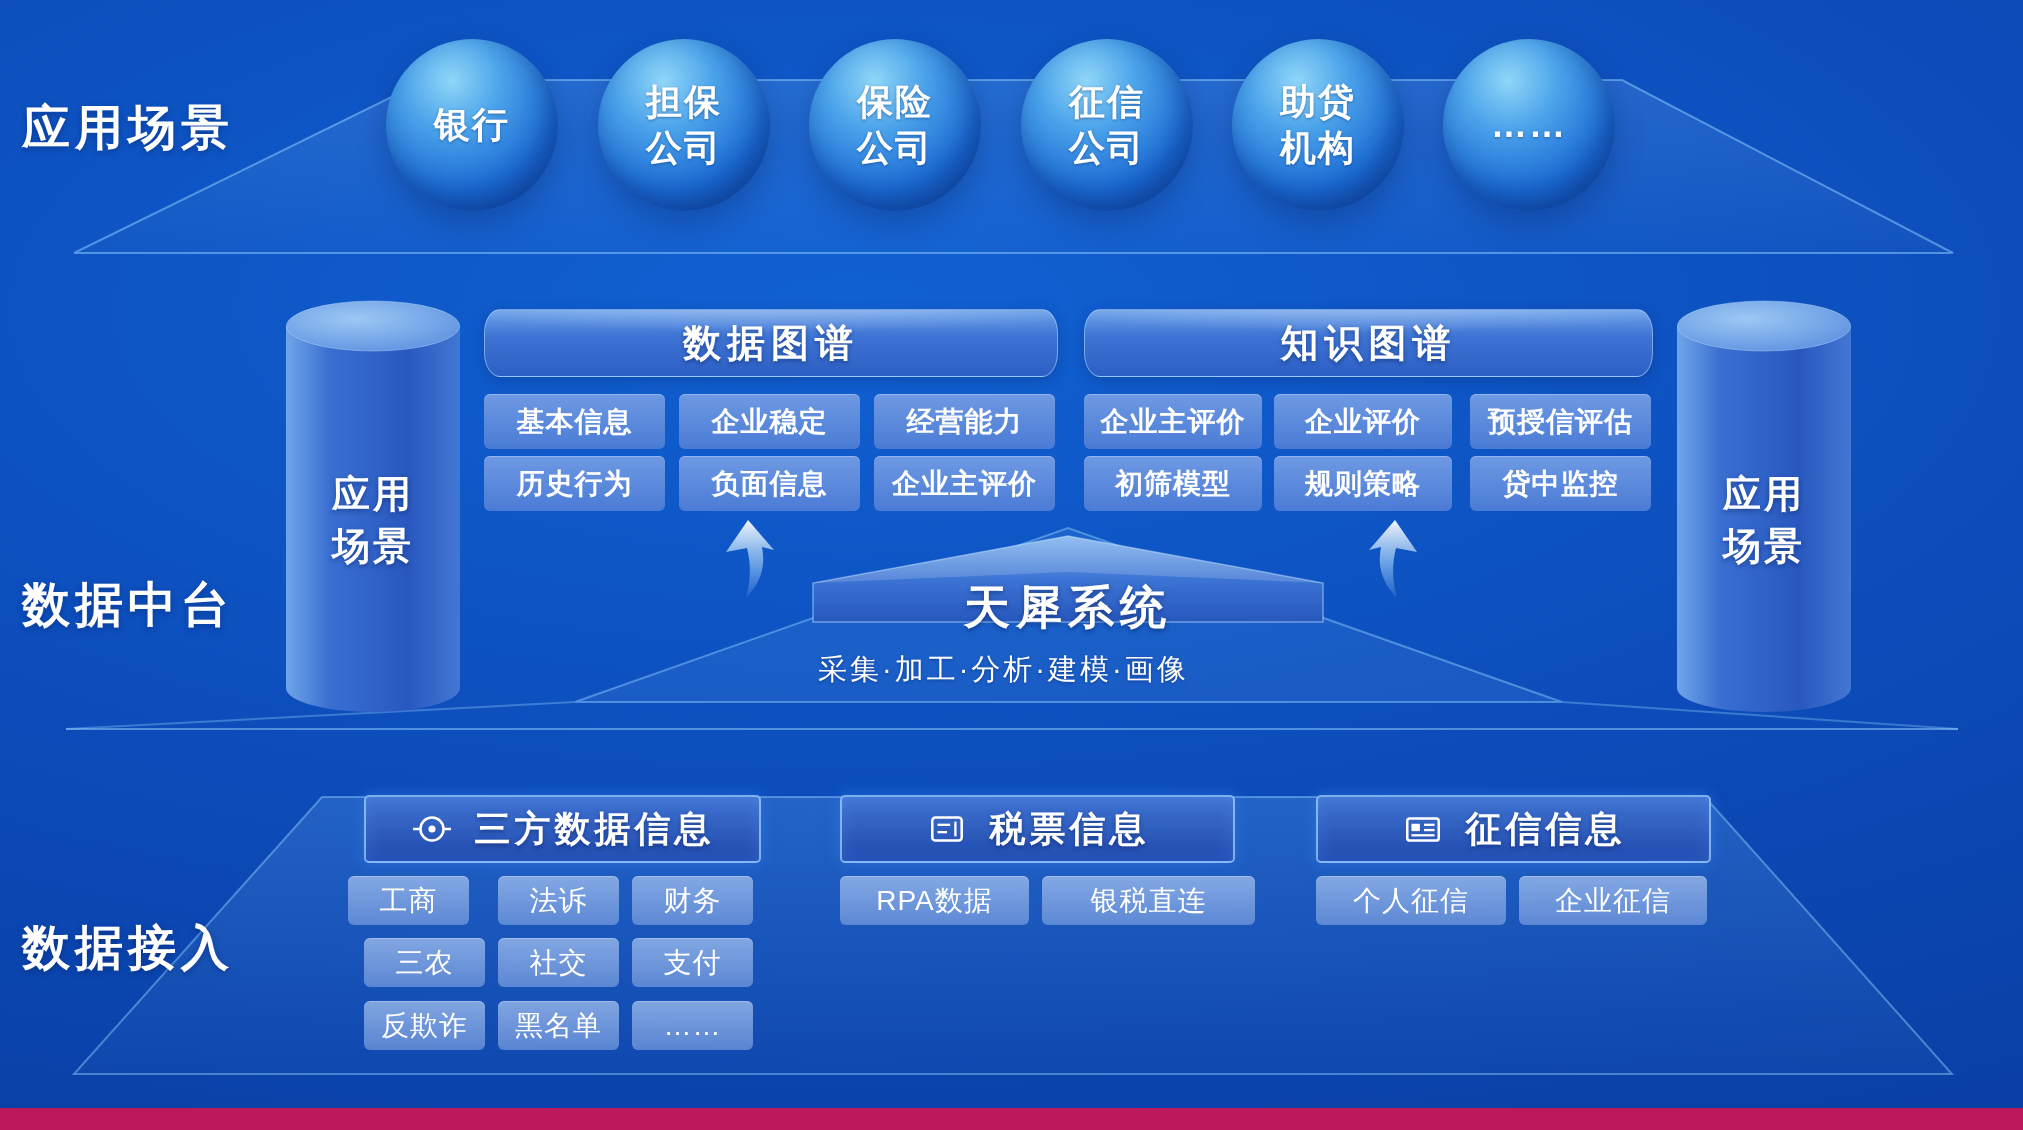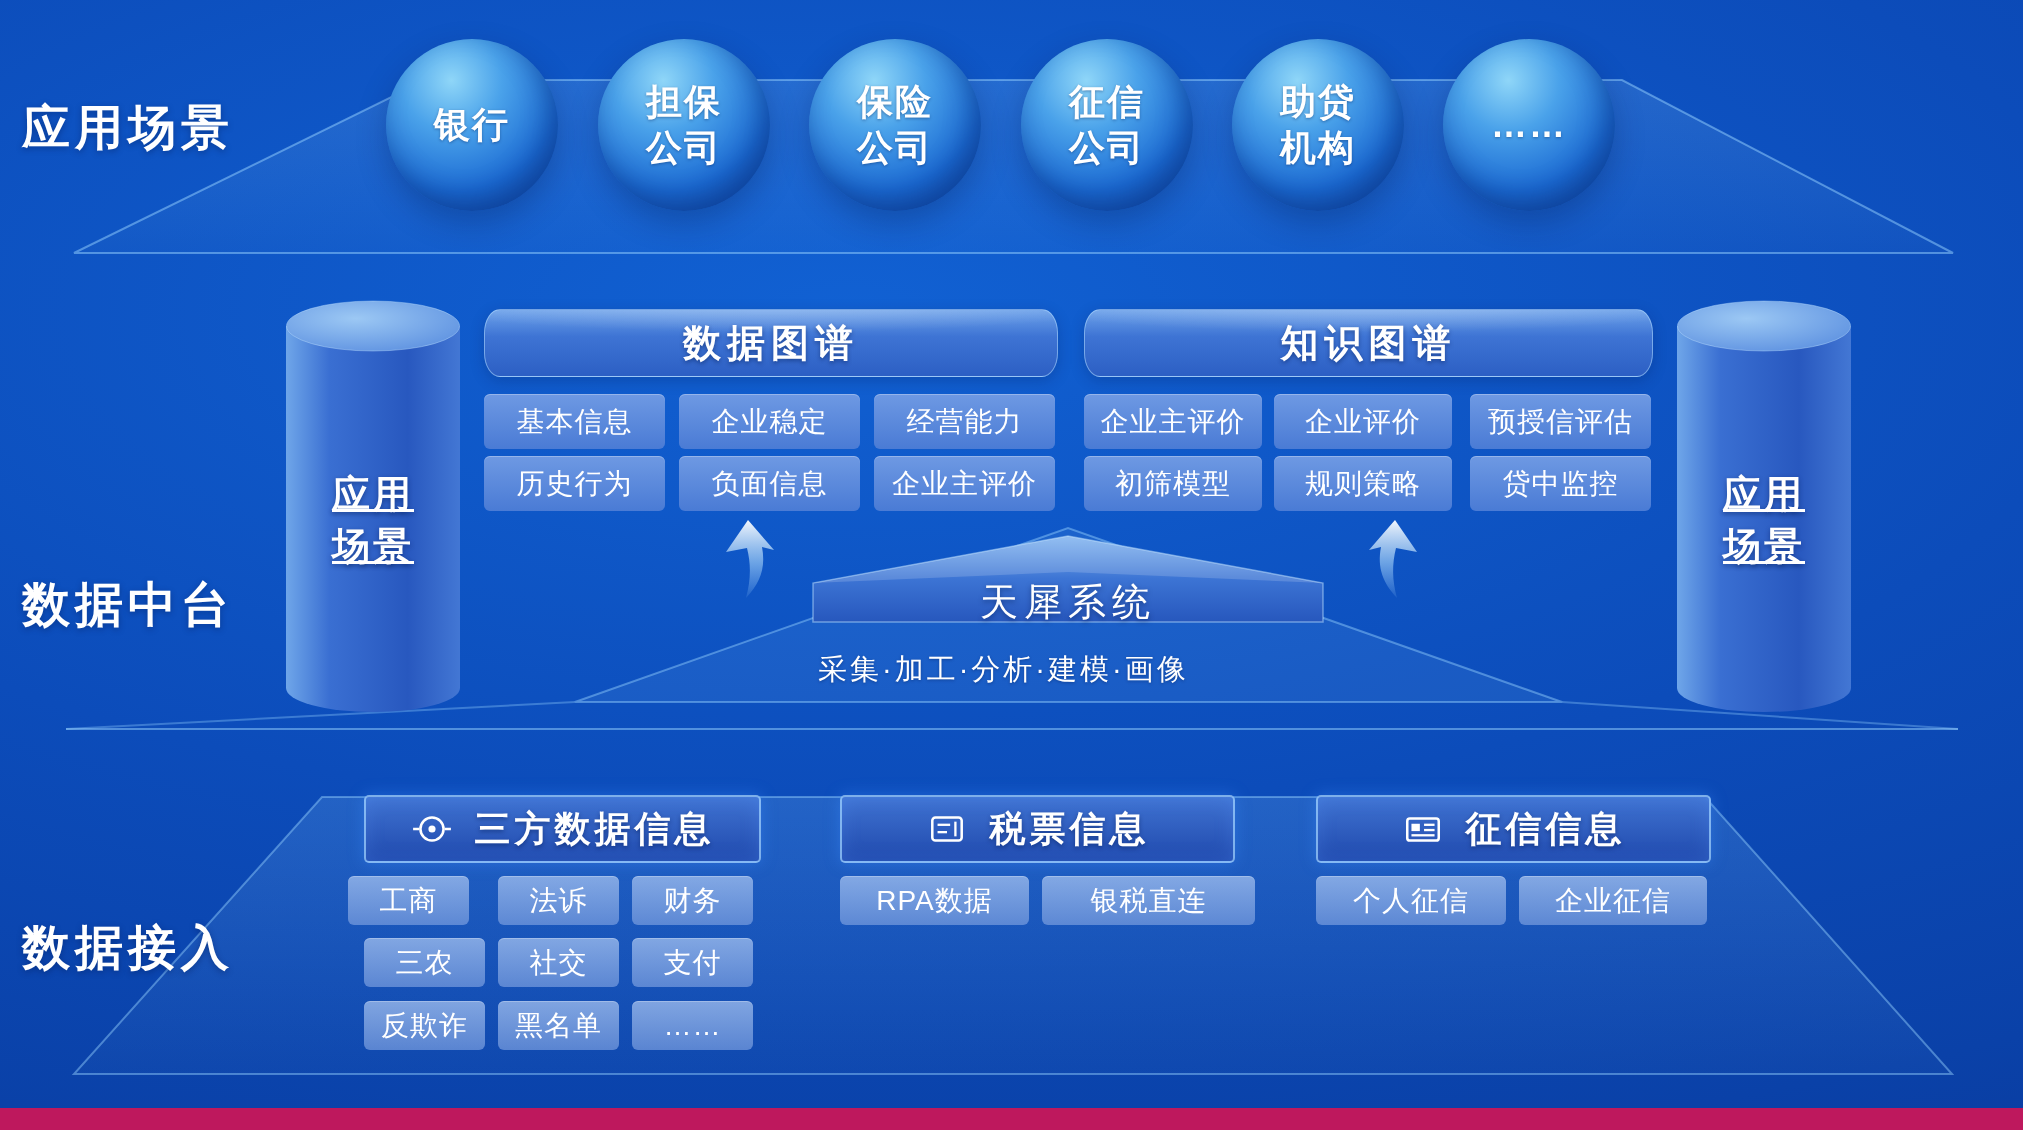--- a/index.html
+++ b/index.html
@@ -22,53 +22,53 @@
     background:radial-gradient(circle at 38% 24%, #8fd6f8 0%, #4aa2ea 30%, #1b6ad3 66%, #0c4ab2 100%);
     box-shadow:inset -8px -12px 26px rgba(4,28,92,.38), 0 12px 30px rgba(4,25,80,.28);
     display:flex;flex-direction:column;align-items:center;justify-content:center;
     color:#fff;font-size:36px;font-weight:600;line-height:46px;letter-spacing:2px;
     text-shadow:0 1px 3px rgba(3,25,80,.4);
   }
   
   .cyl{position:absolute;z-index:3;}
   .cyl-text{
     position:absolute;width:174px;z-index:4;color:#fff;font-size:38px;font-weight:700;
-    line-height:52px;text-align:center;letter-spacing:3px;text-shadow:0 2px 5px rgba(3,25,80,.45);text-decoration:underline;
+    line-height:52px;text-align:center;letter-spacing:3px;text-shadow:0 2px 5px rgba(3,25,80,.45);
   }
   
   .graph-bar{
     position:absolute;top:309px;height:66px;z-index:3;border-radius:16px/24px;
     background:
       radial-gradient(130% 110% at 50% -30%, rgba(255,255,255,.42), rgba(255,255,255,0) 58%),
       linear-gradient(180deg,#6da2ea 0%, #3e74d4 40%, #2c5fc4 100%);
     border:1px solid rgba(175,218,255,.55);
     box-shadow:0 4px 14px rgba(4,28,92,.25);
   }
   .graph-bar .t{
     position:absolute;left:0;right:0;top:0;bottom:0;display:flex;align-items:center;justify-content:center;
     color:#fff;font-size:38px;font-weight:700;letter-spacing:6px;text-shadow:0 2px 4px rgba(3,25,80,.45);
   }
   
   .chip-m{
     position:absolute;height:55px;line-height:55px;z-index:3;text-align:center;border-radius:6px;
-    color:#fff;font-size:28px;font-weight:400;letter-spacing:1px;
+    color:#fff;font-size:28px;font-weight:700;letter-spacing:1px;
     background:linear-gradient(180deg,#6e99e3 0%, #4a7bd5 100%);
     box-shadow:inset 0 1px 0 rgba(255,255,255,.28);
   }
   .chip-b{
     position:absolute;height:49px;line-height:49px;z-index:3;text-align:center;border-radius:6px;
     color:#fff;font-size:28px;font-weight:500;letter-spacing:1px;
     background:linear-gradient(180deg, rgba(170,198,242,.72), rgba(118,155,222,.72));
     box-shadow:inset 0 1px 0 rgba(255,255,255,.25);
   }
   
   .banner-svg{position:absolute;left:800px;top:530px;z-index:3;}
   .banner-title{
     position:absolute;left:818px;top:577px;width:500px;z-index:4;text-align:center;
-    color:#fff;font-size:38px;font-weight:400;letter-spacing:6px;text-shadow:0 2px 5px rgba(3,25,80,.5);
+    color:#fff;font-size:46px;font-weight:700;letter-spacing:6px;text-shadow:0 2px 5px rgba(3,25,80,.5);
   }
   .banner-sub{
     position:absolute;left:818px;top:650px;width:500px;z-index:4;text-align:left;
     color:#fff;font-size:29px;font-weight:400;letter-spacing:3px;text-shadow:0 1px 3px rgba(3,25,80,.4);
   }
   .arrow{position:absolute;z-index:3;}
   .arrow.flip{transform:scaleX(-1);}
   
   .group-header{
     position:absolute;top:795px;height:64px;z-index:3;border-radius:5px;

